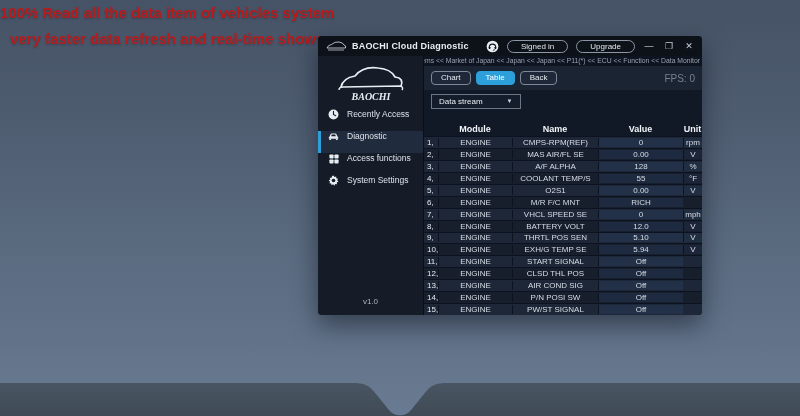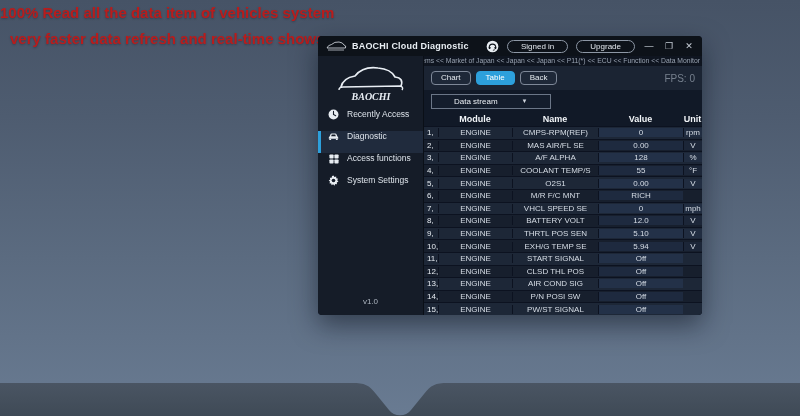--- a/index.html
+++ b/index.html
@@ -57,25 +57,25 @@
   .toolbar { height:24px; background:#1b2433; display:flex; align-items:center; gap:5px; padding:8px 7px; }
   .tb-btn {
     font-size:8px; color:#e6ebf0; background:#1e2838; border:1px solid #7e8898;
     border-radius:4px; line-height:12px; padding:0 9px; cursor:pointer;
   }
   .tb-btn.active { background:#2da0dc; border-color:#2da0dc; color:#fff; }
   .fps { margin-left:auto; color:#76808e; font-size:10px; }
   .subbar { height:22px; display:flex; align-items:center; padding-left:7px; background:#111927; }
   .dropdown {
     border:1px solid #6b7687; color:#e9edf2; font-size:8px; line-height:13px;
-    padding:0 22px; display:flex; align-items:center; gap:24px; cursor:pointer; background:#141d2c;
+    padding:0 7px; display:flex; align-items:center; gap:24px; cursor:pointer; background:#141d2c;
   }
   .dropdown .caret { font-size:6px; color:#cfd5dd; }
   
-  .table { flex:1; display:flex; flex-direction:column; }
+  .table { flex:1; display:flex; flex-direction:column;margin-top:10px; }
   .t-header { height:14px; display:flex; align-items:center; color:#f2f5f8; font-weight:bold; font-size:9px; }
   .t-rows { flex:1; display:flex; flex-direction:column; }
   .t-row { flex:1; display:flex; align-items:center; font-size:8px; color:#d6dde6; border-top:1px solid #0c1220; }
   .t-row:nth-child(odd)  { background:#1d2737; }
   .t-row:nth-child(even) { background:#171f2d; }
   .c-num    { width:14px;  padding-left:3px; color:#e6ebf1; }
   .c-module { width:74px;  text-align:center; border-left:1px solid #0c1220; }
   .c-name   { width:86px;  text-align:center; border-left:1px solid #0c1220; }
   .c-value  { width:85px;  text-align:center; border-left:1px solid #0c1220; background:rgba(84,126,196,.12); }
   .c-unit   { flex:1;      text-align:center; border-left:1px solid #0c1220; background:rgba(84,126,196,.08); }

